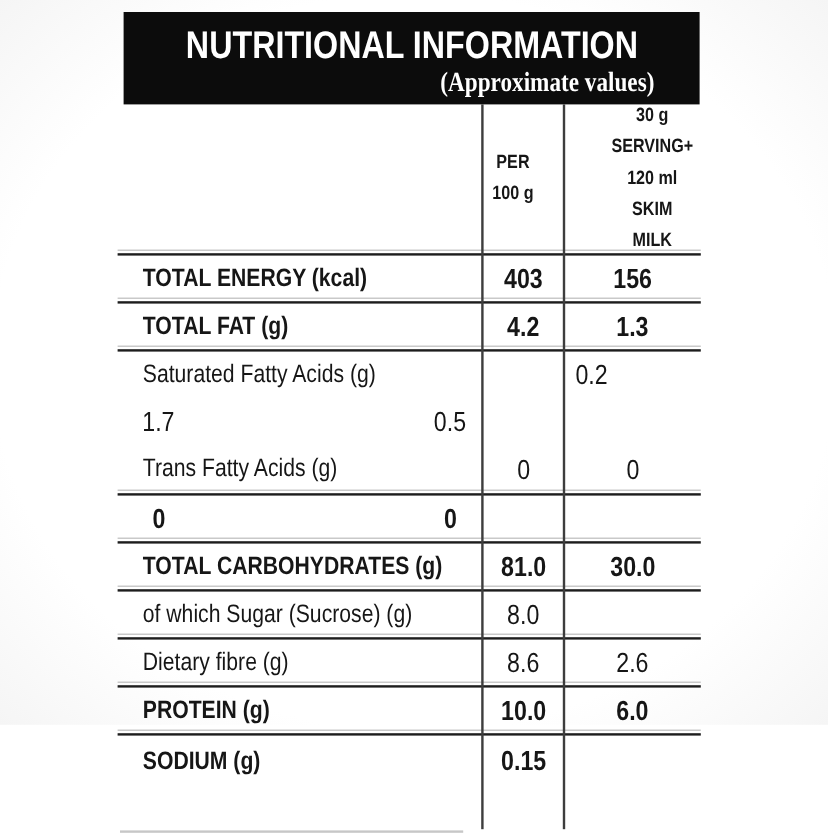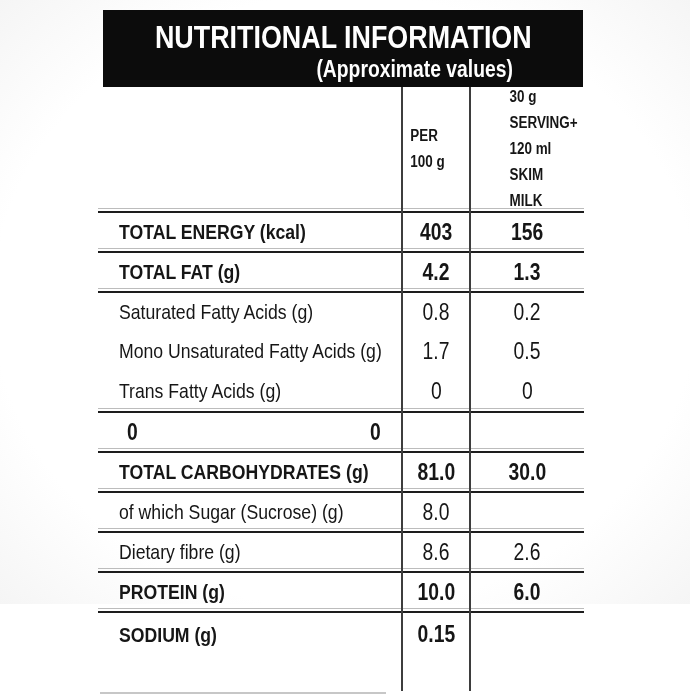--- a/index.html
+++ b/index.html
@@ -22,22 +22,22 @@
   
   .banner {
     position:absolute; left:103px; top:10px; width:480px; height:77px;
     background:#0c0c0c; color:#ffffff; box-sizing:border-box;
   }
   .banner-title {
     text-align:center; margin-top:11px;
     font-size:32px; font-weight:bold; line-height:1.05;
   }
   .banner-subtitle {
-    text-align:right; padding-right:70px; margin-top:2px;
-    font-size:23px; font-weight:bold; line-height:1.05;
+    text-align:right; padding-right:38px; margin-top:2px;
+    font-size:23px; font-weight:bold; line-height:1.05;font-family:Liberation Serif, serif;
   }
 
   
   .table { position:absolute; left:98px; top:87px; width:486px; height:609px; }
   .vline { position:absolute; top:0; bottom:5px; width:2px; background:#3d3d3d; z-index:1; }
   .vline-a { left:303px; }
   .vline-b { left:371px; }
 
   .row { display:flex; height:40px; box-sizing:border-box; align-items:stretch; font-size:21px; }
   .row:last-child { height:45px; }
@@ -46,21 +46,21 @@
   .row.sep { position:relative; border-top:2px solid #1d1d1d; }
   .row.sep::before {
     content:""; position:absolute; left:0; right:0; top:-5px; height:1px;
     background:#bcbcbc;
   }
   .cell { display:flex; align-items:center; position:relative; z-index:2; }
   .cell.lbl { width:304px; padding-left:21px; box-sizing:border-box; }
   .cell.v1 { width:68px; justify-content:center; font-size:23px; }
   .cell.v2 { flex:1; justify-content:center; font-size:23px;text-align:center; }
 
-  .head .cell { font-weight:bold; font-size:16px; line-height:26px; text-align:left;padding-left:48px; }
+  .head .cell { font-weight:bold; font-size:16px; line-height:26px; text-align:center;padding-left:48px; }
   .head .cond { white-space:pre-line; }
 
   .bottom-line {
     position:absolute; left:100px; top:692px; width:286px; height:2px;
     background:#c7c7c7;
   }
 </style>
 </head>
 <body>
 
@@ -113,31 +113,25 @@
       <span class="cond">4.2</span>
     </div>
     <div class="cell v2">
       <span class="cond">1.3</span>
     </div>
   </div>
         <div class="row sep">
     <div class="cell lbl">
       <span class="cond ol">Saturated Fatty Acids (g)</span>
     </div>
-    <div class="cell v1">
-      <span class="cond">0.8</span>
-    </div>
     <div class="cell v2">
       <span class="cond">0.2</span>
     </div>
   </div>
         <div class="row">
-    <div class="cell lbl">
-      <span class="cond ol">Mono Unsaturated Fatty Acids (g)</span>
-    </div>
     <div class="cell v1">
       <span class="cond">1.7</span>
     </div>
     <div class="cell v2">
       <span class="cond">0.5</span>
     </div>
   </div>
         <div class="row">
     <div class="cell lbl">
       <span class="cond ol">Trans Fatty Acids (g)</span>

